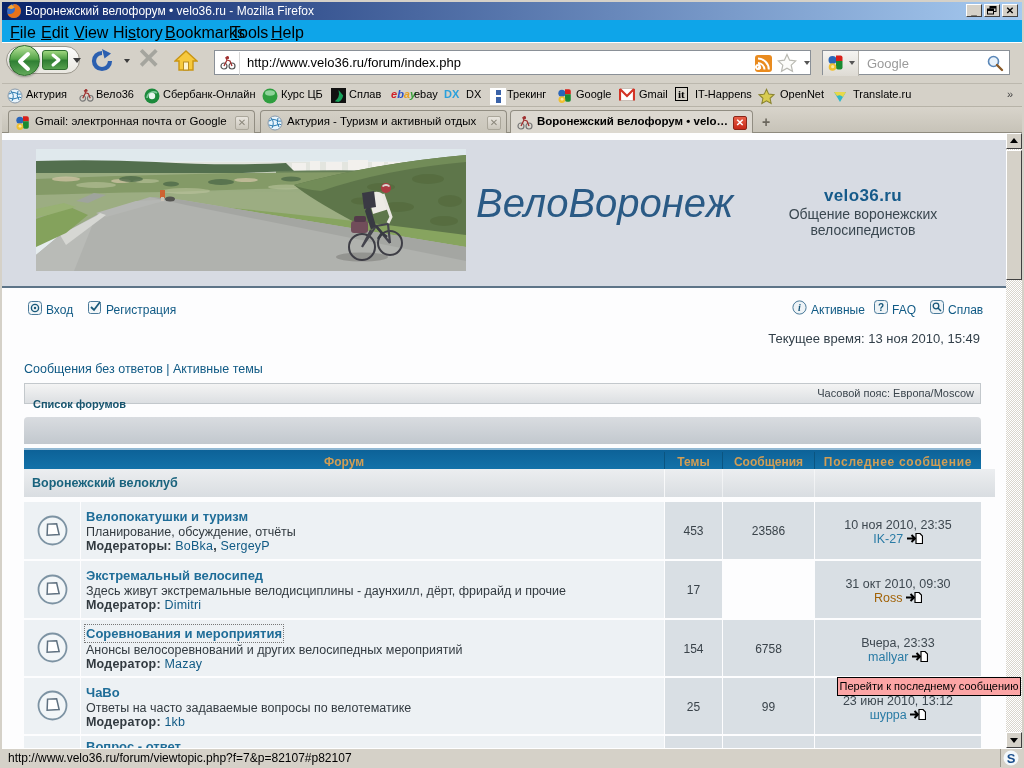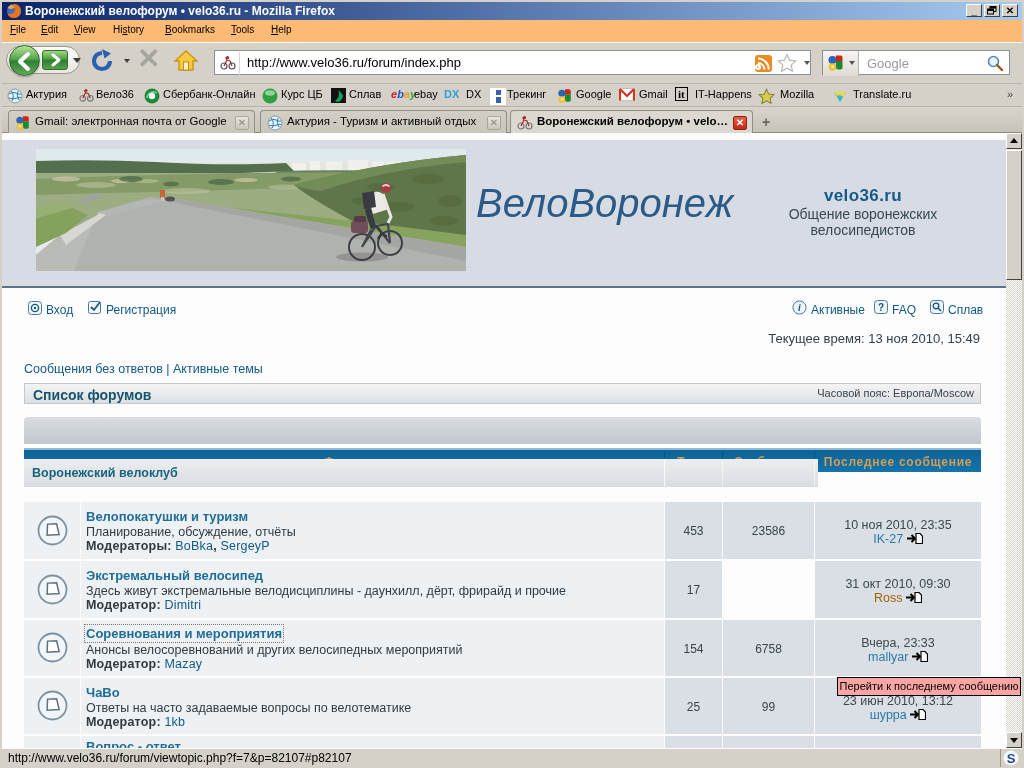--- a/index.html
+++ b/index.html
@@ -2,27 +2,27 @@
 <html><head><meta charset="utf-8">
 <style>
 * { margin:0; padding:0; box-sizing:border-box; }
 html,body { width:1024px; height:768px; overflow:hidden; }
 body { font-family:"Liberation Sans", sans-serif; background:#d5d1c8; position:relative; }
 .abs { position:absolute; }
 
 
 #titlebar { position:absolute; left:2px; top:2px; width:1020px; height:18px;
   background:linear-gradient(to right,#0a246a,#a6caf0); color:#fff; }
-#titletext { position:absolute; left:23px; top:2px; font-size:12px; font-weight:bold; }
+#titletext { position:absolute; left:23px; top:2px; font-size:12px; font-weight:normal; }
 .winbtn { position:absolute; top:2px; width:16px; height:13px; background:#d5d1c8;
   border-top:1px solid #fff; border-left:1px solid #fff; border-right:1px solid #404040; border-bottom:1px solid #404040;
   font-size:10px; color:#000; text-align:center; line-height:11px; font-weight:bold; }
 
 
-#menubar { position:absolute; left:2px; top:20px; width:1020px; height:22px; background:#fdba74; font-size:10px; color:#000; }
+#menubar { position:absolute; left:2px; top:20px; width:1020px; height:22px; background:#0ea5e9; font-size:16px; color:#000; }
 #menubar span { position:absolute; top:4px; }
 u { text-decoration:underline; }
 
 
 #navbar { position:absolute; left:2px; top:42px; width:1020px; height:41px; background:#d5d1c8; border-top:1px solid #ffffff; }
 .urlbox { position:absolute; top:7px; height:25px; background:#fff; border:1px solid #8a9097; }
 
 
 #bookbar { position:absolute; left:2px; top:83px; width:1020px; height:23px; background:#d5d1c8; border-top:1px solid #bcb8ae; font-size:12px; }
 .bm { position:absolute; top:4px; height:16px; white-space:nowrap; color:#000; font-size:11px; }
@@ -47,21 +47,21 @@
 #sitename { position:absolute; left:474px; top:41px; width:270px; font-style:italic; font-size:40px; color:#2a5a85; }
 #velo36 { position:absolute; left:781px; top:46px; width:160px; text-align:center; font-size:17px; font-weight:bold; color:#155a8a; letter-spacing:0.4px; }
 #slogan { position:absolute; left:761px; top:66px; width:200px; text-align:center; font-size:14px; color:#3a4750; line-height:16px; }
 
 .lnk { color:#105a85; text-decoration:none; }
 .pagetxt { position:absolute; font-size:12px; color:#105a85; }
 
 
 .th-blue { position:absolute; left:22px; top:315px; width:957px; height:24px;
   background:linear-gradient(#0d6298,#1474ab); border-top:2px solid #92b9d4; color:#d29e54; font-weight:bold; font-size:12px; }
-.cat { position:absolute; left:22px; top:326px; width:794px; height:28px; background:linear-gradient(#eceef0,#d9dde1); color:#19637d; font-weight:bold; font-size:12.5px; }
+.cat { position:absolute; left:22px; top:336px; width:971px; height:28px; background:linear-gradient(#eceef0,#d9dde1); color:#19637d; font-weight:bold; font-size:12.5px; }
 .frow { position:absolute; left:22px; width:957px; height:56px; }
 .c-ico { position:absolute; left:0; top:0; width:56px; height:100%; background:#edf1f4; }
 .c-main { position:absolute; left:57px; top:0; width:583px; height:100%; background:#edf1f4; }
 .c-t { position:absolute; left:641px; top:0; width:57px; height:100%; background:#d9dfe4; }
 .c-s { position:absolute; left:699px; top:0; width:91px; height:100%; background:#d9dfe4; }
 .c-l { position:absolute; left:791px; top:0; width:166px; height:100%; background:#d9dfe4; }
 .ftitle { position:absolute; left:5px; top:7px; font-size:13px; font-weight:bold; color:#1f6d98; }
 .fdesc { position:absolute; left:5px; top:23px; font-size:12.5px; color:#323a40; }
 .fmod { position:absolute; left:5px; top:37px; font-size:12.5px; font-weight:bold; color:#323a40; letter-spacing:0.2px; }
 .fmod a { font-weight:normal; }
@@ -220,21 +220,21 @@
   <span class="bm" style="left:617px;"><svg width="16" height="13" viewBox="0 0 16 13">
         <rect x="0.5" y="0.5" width="15" height="12" fill="#fff" stroke="#c9c0b8"></rect>
         <path d="M1 1 L8 8 L15 1 M1 12.5 V1 M15 12.5 V1" stroke="#d33426" stroke-width="2.2" fill="none"></path>
       </svg></span>
   <span class="bm" style="left:637px;">Gmail</span>
   <span class="bm" style="left:673px;"><span style="border:1.5px solid #000;font-weight:bold;font-size:11px;padding:0 2px;font-family:'Liberation Serif',serif;">it</span></span>
   <span class="bm" style="left:693px;">IT-Happens</span>
   <span class="bm" style="left:756px;"><svg width="17" height="17" viewBox="0 0 20 20">
         <path d="M10 1.5 L12.6 7.2 L18.8 7.9 L14.2 12.1 L15.5 18.3 L10 15.2 L4.5 18.3 L5.8 12.1 L1.2 7.9 L7.4 7.2 Z" fill="#d8cc50" stroke="#8a8430" stroke-width="1.2"></path>
       </svg></span>
-  <span class="bm" style="left:778px;">Mozilla</span>
+  <span class="bm" style="left:778px;">OpenNet</span>
   <span class="bm" style="left:830px;"><svg width="16" height="16" viewBox="0 0 16 16">
         <path d="M2 4 H14 L8 14 Z" fill="#30b8c8"></path>
         <path d="M2 4 H14 L11 9 Q8 6 5 8 Z" fill="#e8d84a"></path>
       </svg></span>
   <span class="bm" style="left:851px;">Translate.ru</span>
   <span class="bm" style="left:1005px;color:#444;">»</span>
 </div>
 <div id="tabbar">
   <div class="tab" style="left:6px;width:247px;">
     <svg class="tabico" width="16" height="16" viewBox="0 0 18 18">
@@ -376,21 +376,21 @@
   <div class="pagetxt" style="left:890px;top:170px;">FAQ</div>
   <svg class="abs" style="left:928px;top:167px;" width="14" height="14" viewBox="0 0 14 14">
       <rect x="0.5" y="0.5" width="13" height="13" rx="3" fill="#eef3f6" stroke="#4a7a9a"></rect>
       <circle cx="6" cy="6" r="2.8" fill="none" stroke="#16567a" stroke-width="1.3"></circle>
       <path d="M8 8 L11 11" stroke="#16567a" stroke-width="1.5"></path>
     </svg>
   <div class="pagetxt" style="left:946px;top:170px;">Сплав</div>
   <div class="abs" style="right:26px;top:198px;font-size:13px;color:#33404a;">Текущее время: 13 ноя 2010, 15:49</div>
   <div class="pagetxt" style="left:22px;top:229px;font-size:12.5px;">Сообщения без ответов&nbsp;|&nbsp;Активные темы</div>
   <div class="abs" style="left:22px;top:250px;width:957px;height:21px;background:linear-gradient(#f4f4f4,#dcdfe2);border:1px solid #c3c8cc;">
-    <span class="abs" style="left:8px;top:3px;font-size:14px;font-weight:bold;color:#17546e;">Список форумов</span>
+    <span class="abs" style="left:8px;top:14px;font-size:11px;font-weight:bold;color:#17546e;">Список форумов</span>
     <span class="abs" style="right:6px;top:3px;font-size:11px;color:#3a444c;">Часовой пояс: Европа/Moscow</span>
   </div>
   <div class="abs" style="left:22px;top:284px;width:957px;height:27px;background:linear-gradient(#d9dce0,#c2c8ce);border-radius:4px 4px 0 0;"></div>
   <div class="th-blue">
     <span class="abs" style="left:0;width:640px;text-align:center;top:5px;">Форум</span>
     <span class="abs" style="left:641px;width:57px;text-align:center;top:5px;">Темы</span>
     <span class="abs" style="left:699px;width:91px;text-align:center;top:5px;">Сообщения</span>
     <span class="abs" style="left:791px;width:166px;text-align:center;top:5px;letter-spacing:0.7px;">Последнее сообщение</span>
     <div class="abs" style="left:640px;top:2px;width:1px;height:22px;background:#0b5580;"></div>
     <div class="abs" style="left:698px;top:2px;width:1px;height:22px;background:#0b5580;"></div>

